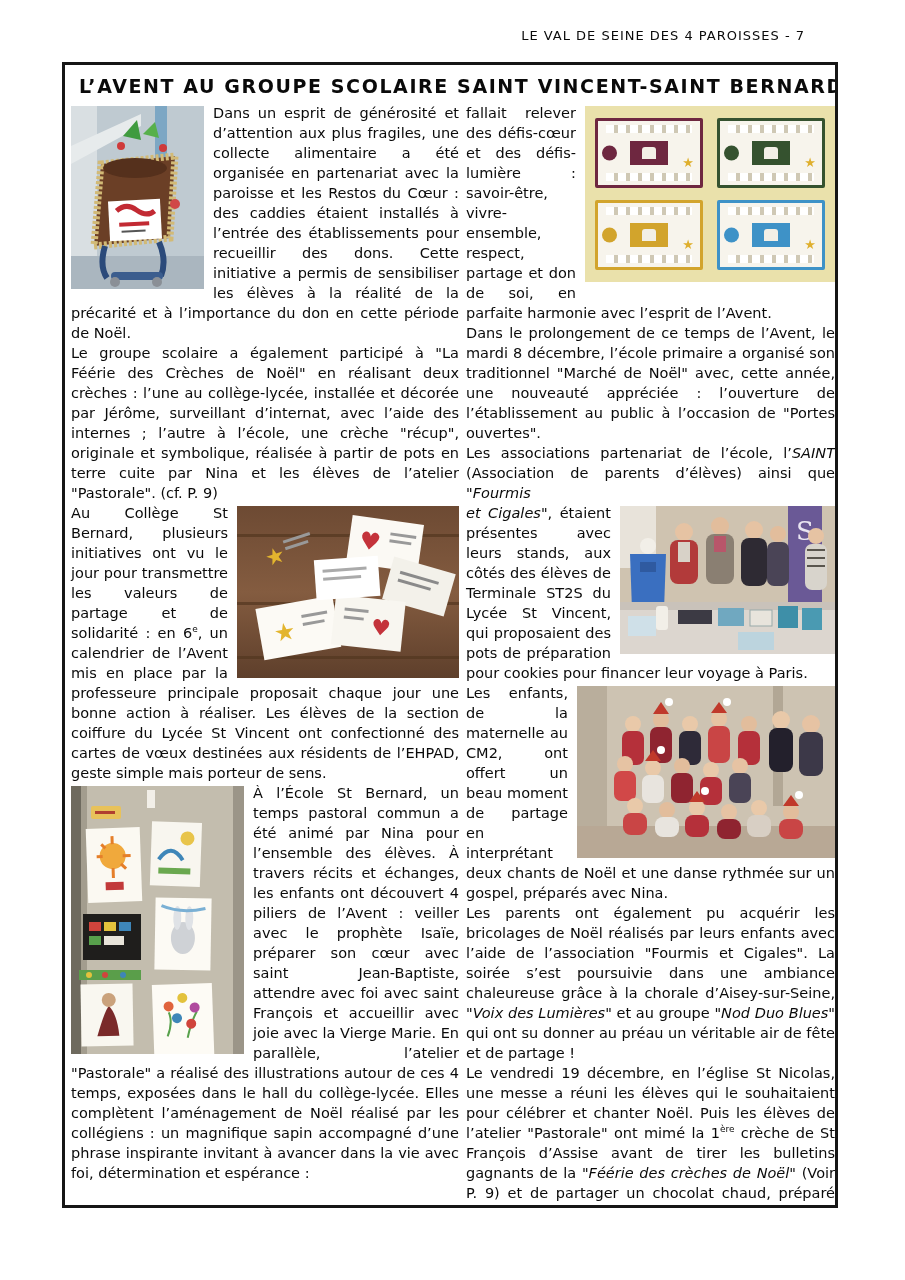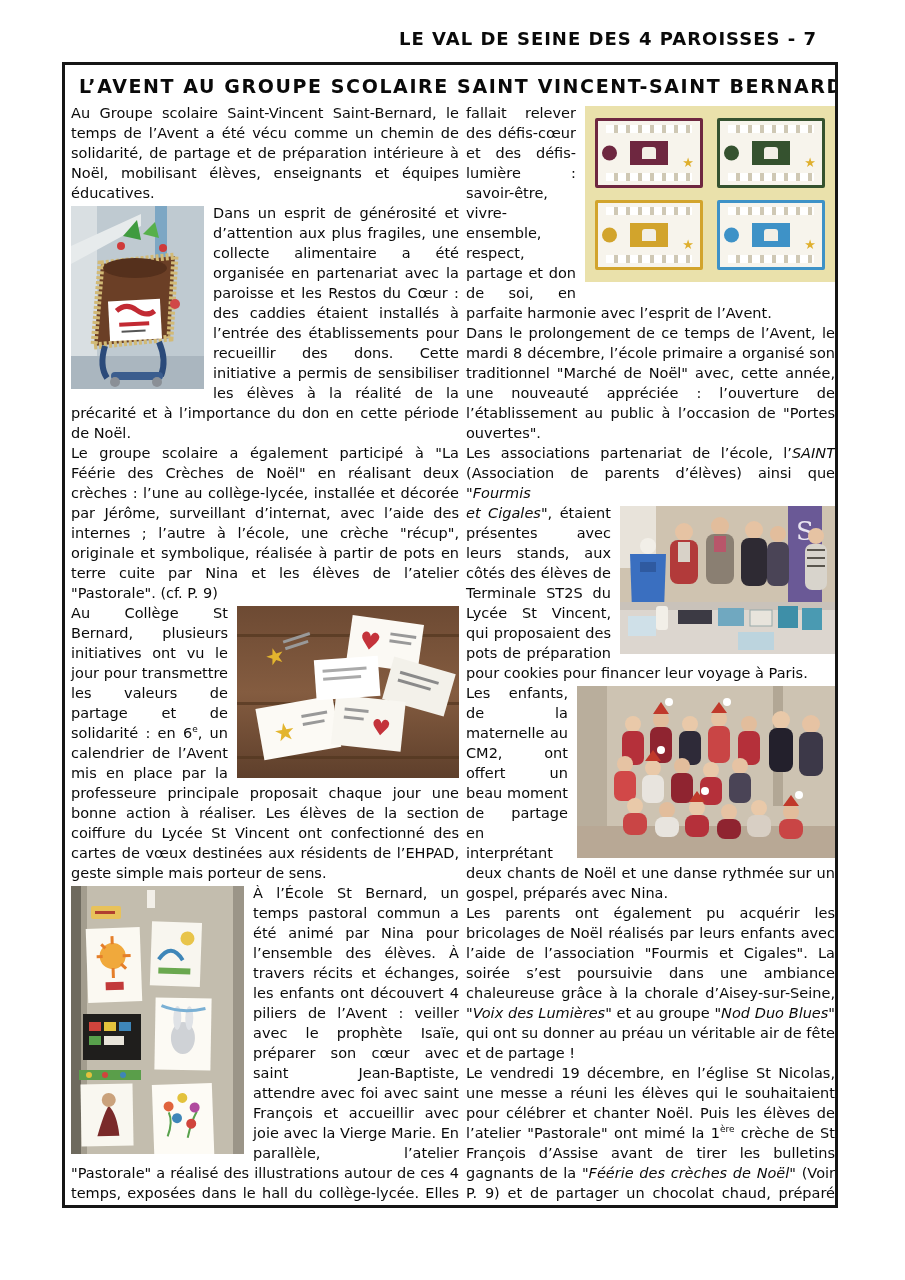--- a/index.html
+++ b/index.html
@@ -2,22 +2,22 @@
 <html><head>
 <meta charset="utf-8">
 <style>
   html,body{margin:0;padding:0;}
   body{
     width:905px;height:1280px;background:#ffffff;position:relative;
     font-family:"DejaVu Sans",sans-serif;color:#0a0a0a;
     -webkit-font-smoothing:antialiased;
   }
   .hdr{
-    position:absolute;top:28px;right:88px;
-    font-size:18px;font-weight:bold;letter-spacing:1px;white-space:nowrap;
+    position:absolute;top:28px;right:100px;
+    font-size:13px;font-weight:normal;letter-spacing:1px;white-space:nowrap;
   }
   .frame{
     position:absolute;left:62px;top:62px;width:776px;height:1146px;
     border:3px solid #161616;background:#fff;box-sizing:border-box;
     padding:6px 6px 4px 6px;overflow:hidden;
   }
   .title{
     font-size:19px;font-weight:bold;letter-spacing:1.6px;
     margin:4px 0 6px 8px;white-space:nowrap;
   }
@@ -58,21 +58,20 @@
 <body>
 
 <div class="hdr">LE VAL DE SEINE DES 4 PAROISSES  - 7</div>
 
 <div class="frame">
   <div class="title">L’AVENT AU GROUPE SCOLAIRE SAINT VINCENT-SAINT BERNARD</div>
 
   <div class="cols">
 
     <div class="col left">
-      <p><span>Au Groupe scolaire Saint-Vincent Saint-Bernard, le temps de l’Avent a été vécu comme un chemin de solidarité, de partage et de préparation intérieure à Noël, mobilisant élèves, enseignants et équipes éducatives.</span></p>
 
       <div class="ph fl" style="width:133px;height:183px;">
         <svg width="133" height="183" viewBox="0 0 133 183" xmlns="http://www.w3.org/2000/svg">
           <rect width="133" height="183" fill="#bfcad1"></rect>
           <rect x="0" y="0" width="26" height="183" fill="#d9dfe2"></rect>
           <rect x="84" y="0" width="12" height="70" fill="#7da7c4"></rect>
           <polygon points="0,40 70,8 70,20 0,58" fill="#e7ebec"></polygon>
           <rect x="0" y="150" width="133" height="33" fill="#aab6bf"></rect>
           <path d="M30,58 L104,50 L99,132 L23,140 Z" fill="#6b3f26" stroke="#d2ba76" stroke-width="7" stroke-dasharray="3 2"></path>
           <ellipse cx="64" cy="62" rx="32" ry="10" fill="#55301c"></ellipse>

